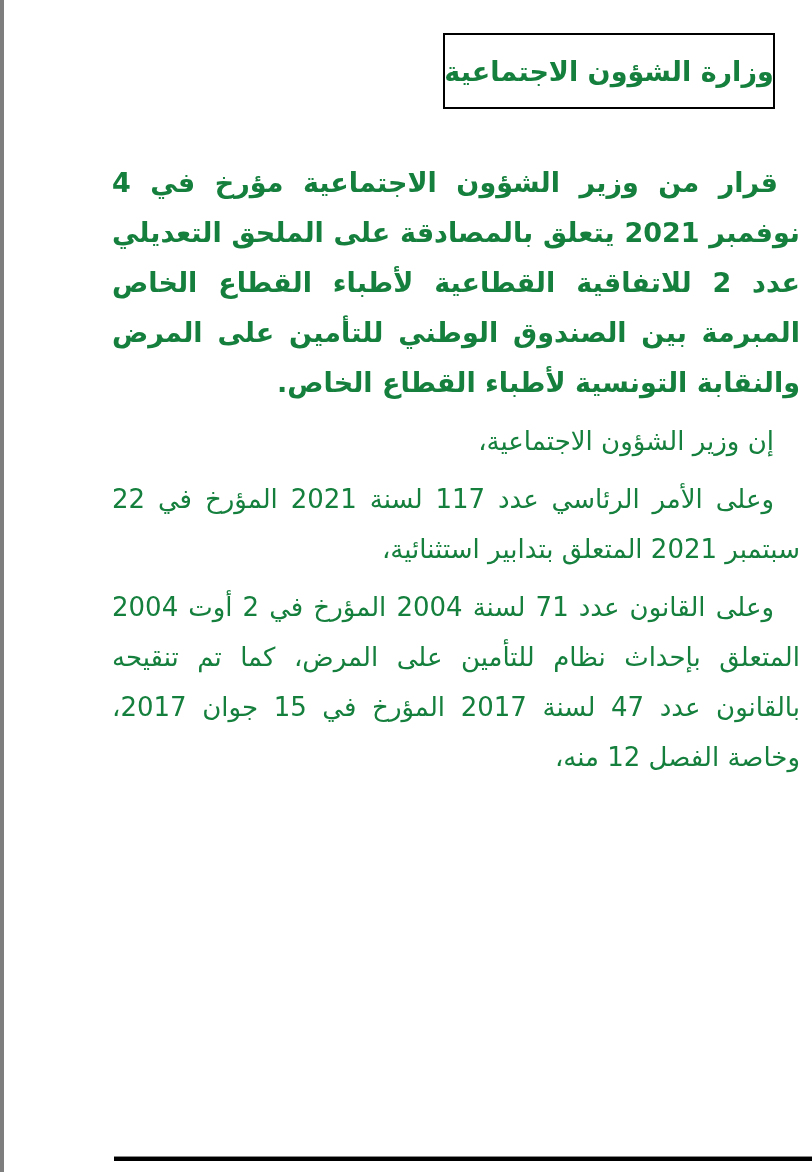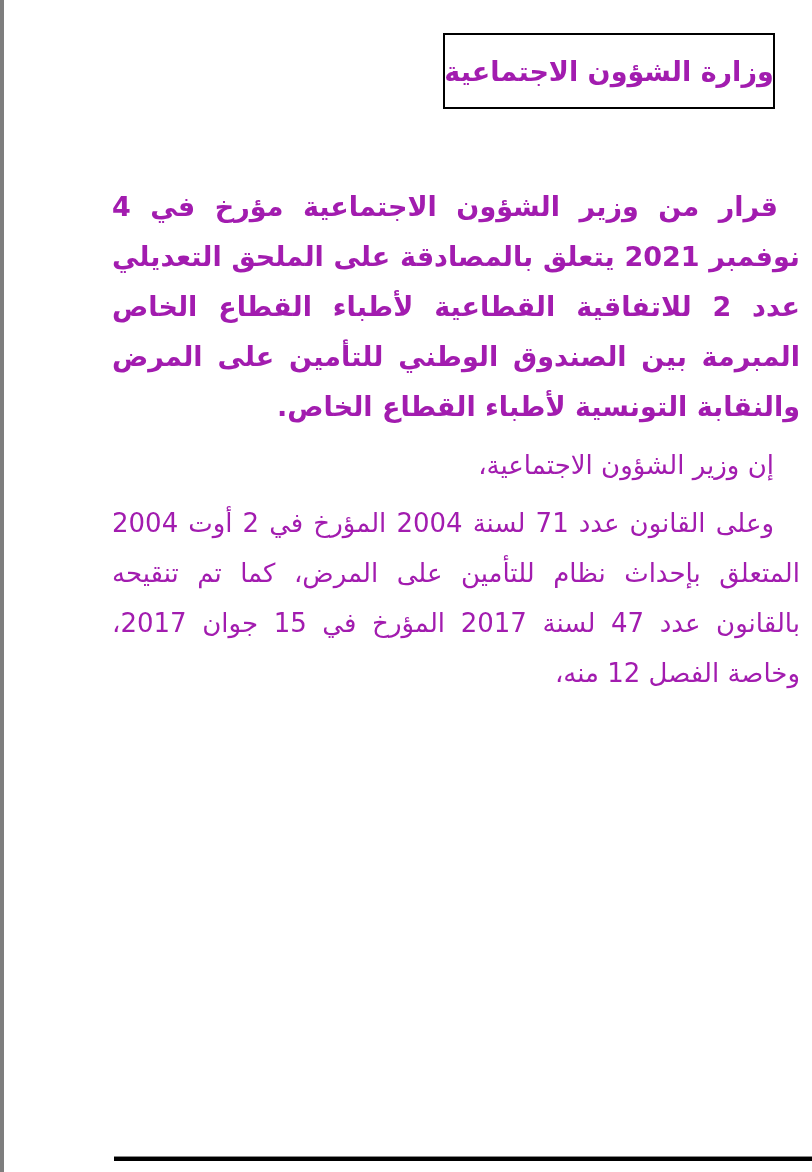--- a/index.html
+++ b/index.html
@@ -8,21 +8,21 @@
     background: #ffffff;
   }
   .page {
     position: relative;
     width: 812px;
     height: 1172px;
     background: #ffffff;
     font-family: "DejaVu Sans", sans-serif;
     direction: rtl;
     overflow: hidden;
-    color: #a21caf;
+    color: #15803d;
   }
   .scan-edge {
     position: absolute;
     left: 0;
     top: 0;
     bottom: 0;
     width: 4px;
     background: #7e7e7e;
   }
   .ministry-box {
@@ -37,21 +37,21 @@
     justify-content: center;
   }
   .ministry-box span {
     font-weight: bold;
     font-size: 27px;
     letter-spacing: 0.5px;
     white-space: nowrap;
   }
   .body-text {
     position: absolute;
-    top: 182px;
+    top: 158px;
     right: 12px;
     left: 112px;
   }
   .decree-title {
     margin: 0 0 0 0;
     font-weight: bold;
     font-size: 27px;
     line-height: 50px;
     text-align: justify;
     text-align-last: right;
@@ -90,20 +90,21 @@
     <span>وزارة الشؤون الاجتماعية</span>
   </div>
 
   <div class="body-text">
 
     <p class="decree-title">قرار من وزير الشؤون الاجتماعية مؤرخ في 4 نوفمبر 2021 يتعلق بالمصادقة على الملحق التعديلي عدد 2 للاتفاقية القطاعية لأطباء القطاع الخاص المبرمة بين الصندوق الوطني للتأمين على المرض والنقابة التونسية لأطباء القطاع الخاص.</p>
 
     <p class="para short">إن وزير الشؤون الاجتماعية،</p>
 
 
+    <p class="para">وعلى الأمر الرئاسي عدد 117 لسنة 2021 المؤرخ في 22 سبتمبر 2021 المتعلق بتدابير استثنائية،</p>
 
 
 
     <p class="para">وعلى القانون عدد 71 لسنة 2004 المؤرخ في 2 أوت 2004 المتعلق بإحداث نظام للتأمين على المرض، كما تم تنقيحه بالقانون عدد 47 لسنة 2017 المؤرخ في 15 جوان 2017، وخاصة الفصل 12 منه،</p>
 
   </div>
 
   <div class="footer-rule"></div>
 
 </div>

